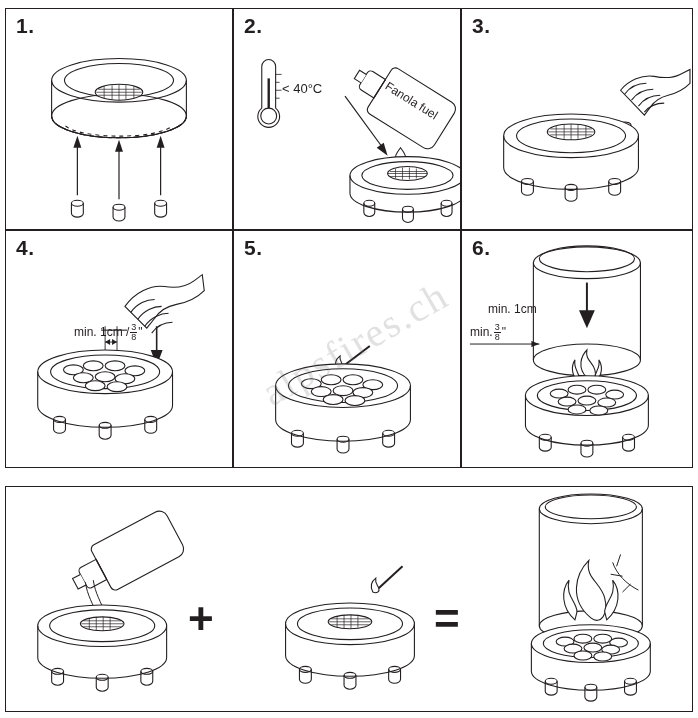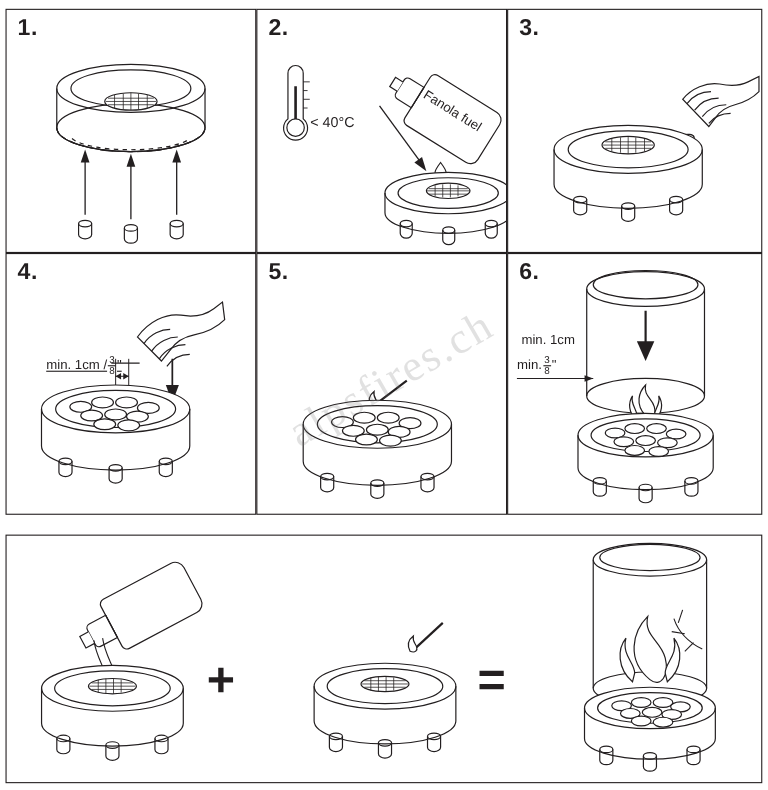--- a/index.html
+++ b/index.html
@@ -185,21 +185,21 @@
         <ellipse cx="175.5" cy="202" rx="5.5" ry="3"></ellipse>
         <path d="M209 196 l0 9 a5 4 0 0 0 11 0 l0 -9"></path>
         <ellipse cx="214.5" cy="196" rx="5.5" ry="3"></ellipse>
 
         <g stroke-width="1.2">
           <line x1="112" y1="88" x2="150" y2="140"></line>
           <polygon points="155,148 144,140 151,135" fill="#231f20" stroke="none"></polygon>
         </g>
       </g>
     </svg>
-    <div class="lbl lbl-big" style="left:48px; top:73px;margin-top:22px;">&lt; 40°C</div>
+    <div class="lbl lbl-big" style="left:48px; top:73px;">&lt; 40°C</div>
     <div class="bottle-text" style="left:156px; top:70px; transform: rotate(32deg);">Fanola fuel</div>
   </div>
 
   <div class="panel" style="left:461px; top:8px; width:232px; height:222px;">
     <div class="step-num">3.</div>
     <svg class="svg-art" viewBox="0 0 232 222">
       <g fill="none" stroke="#231f20" stroke-width="1.1">
 
         <path d="M160 82 c8 -10 22 -16 34 -14 c10 2 18 2 26 -2 l10 -5 l0 14 c-6 6 -14 10 -22 12 c-8 2 -14 6 -18 12 l-6 8 z" fill="#fff"></path>
         <path d="M164 86 c6 -8 14 -11 22 -11"></path>
@@ -271,21 +271,21 @@
         </g>
 
         <path d="M48 190 l0 10 a6 4 0 0 0 12 0 l0 -10"></path>
         <ellipse cx="54" cy="190" rx="6" ry="3"></ellipse>
         <path d="M94 196 l0 10 a6 4 0 0 0 12 0 l0 -10"></path>
         <ellipse cx="100" cy="196" rx="6" ry="3"></ellipse>
         <path d="M140 190 l0 10 a6 4 0 0 0 12 0 l0 -10"></path>
         <ellipse cx="146" cy="190" rx="6" ry="3"></ellipse>
       </g>
     </svg>
-    <div class="lbl" style="left:36px; top:92px;text-decoration:underline;">
+    <div class="lbl" style="left:68px; top:92px;">
       <span>min. 1cm /</span><span class="frac"><span class="num">3</span><span class="den">8</span></span><span>"</span>
     </div>
   </div>
 
   <div class="panel" style="left:233px; top:230px; width:228px; height:238px;">
     <div class="step-num">5.</div>
     <svg class="svg-art" viewBox="0 0 228 238">
       <g fill="none" stroke="#231f20" stroke-width="1.1">
 
         <line x1="137" y1="116" x2="108" y2="138" stroke-width="2"></line>
@@ -352,21 +352,21 @@
         <ellipse cx="84" cy="208" rx="6" ry="3"></ellipse>
         <path d="M120 214 l0 10 a6 4 0 0 0 12 0 l0 -10"></path>
         <ellipse cx="126" cy="214" rx="6" ry="3"></ellipse>
         <path d="M162 208 l0 10 a6 4 0 0 0 12 0 l0 -10"></path>
         <ellipse cx="168" cy="208" rx="6" ry="3"></ellipse>
 
         <line x1="8" y1="114" x2="78" y2="114" stroke-width="1"></line>
         <polygon points="78,114 70,111 70,117" fill="#231f20" stroke="none"></polygon>
       </g>
     </svg>
-    <div class="lbl" style="left:12px; top:72px;">min. 1cm</div>
+    <div class="lbl" style="left:26px; top:72px;">min. 1cm</div>
     <div class="lbl" style="left:8px; top:92px;">
       <span>min.</span><span class="frac"><span class="num">3</span><span class="den">8</span></span><span>"</span>
     </div>
   </div>
 
   <div class="panel" style="left:5px; top:486px; width:688px; height:226px;">
     <svg class="svg-art" viewBox="0 0 688 226">
       <g fill="none" stroke="#231f20" stroke-width="1.1">
 
         <g transform="rotate(-28 120 70)">

